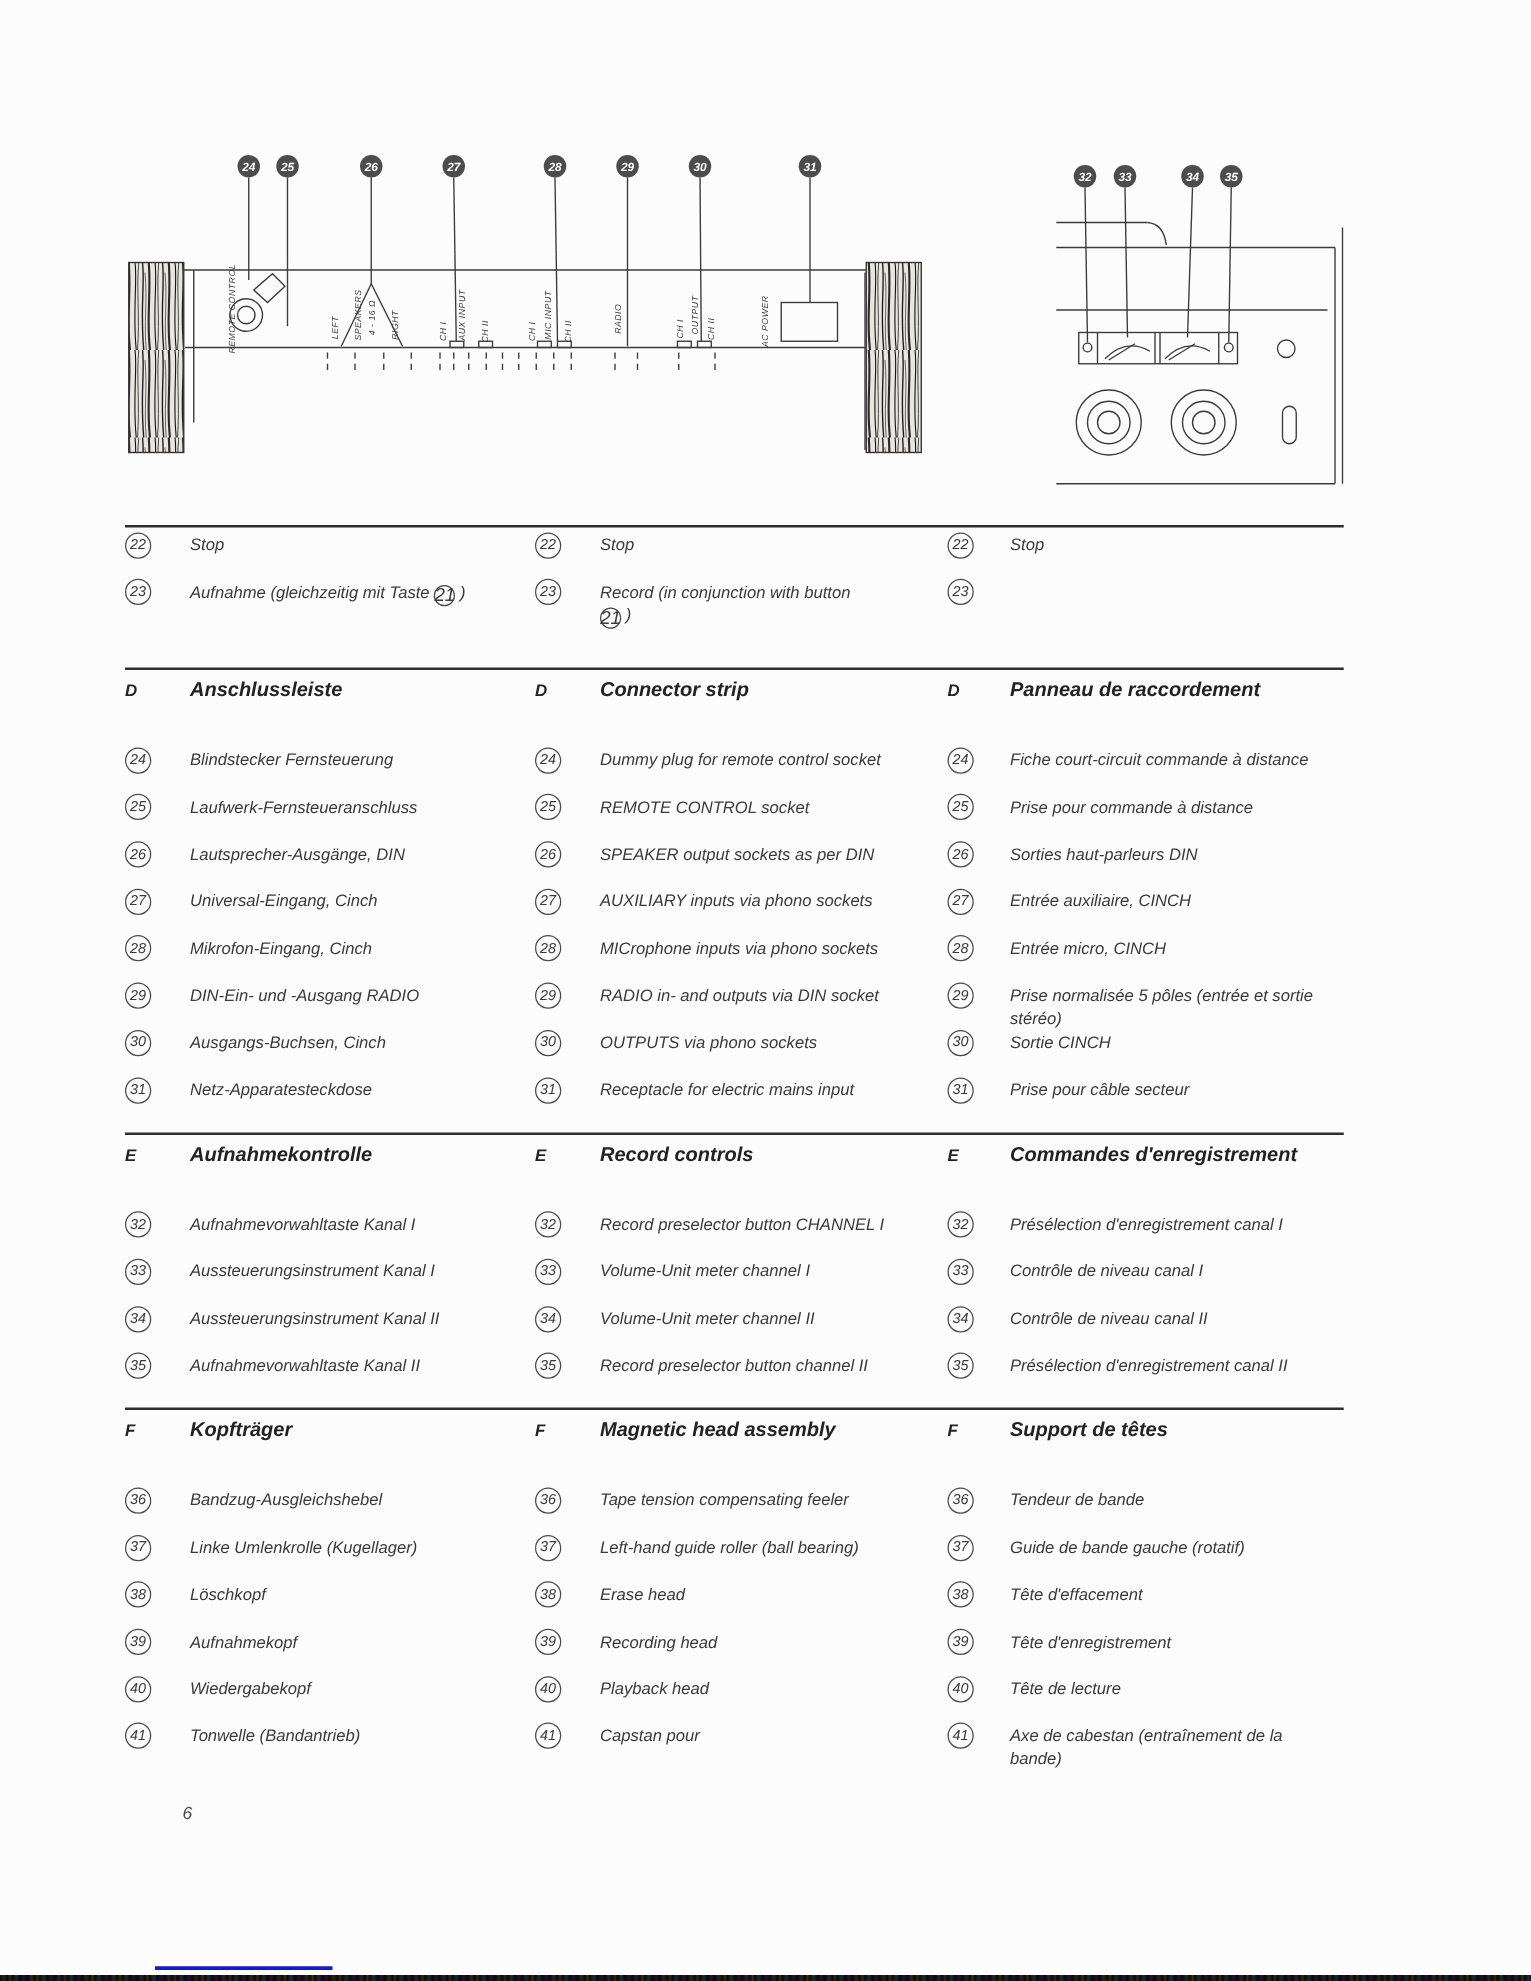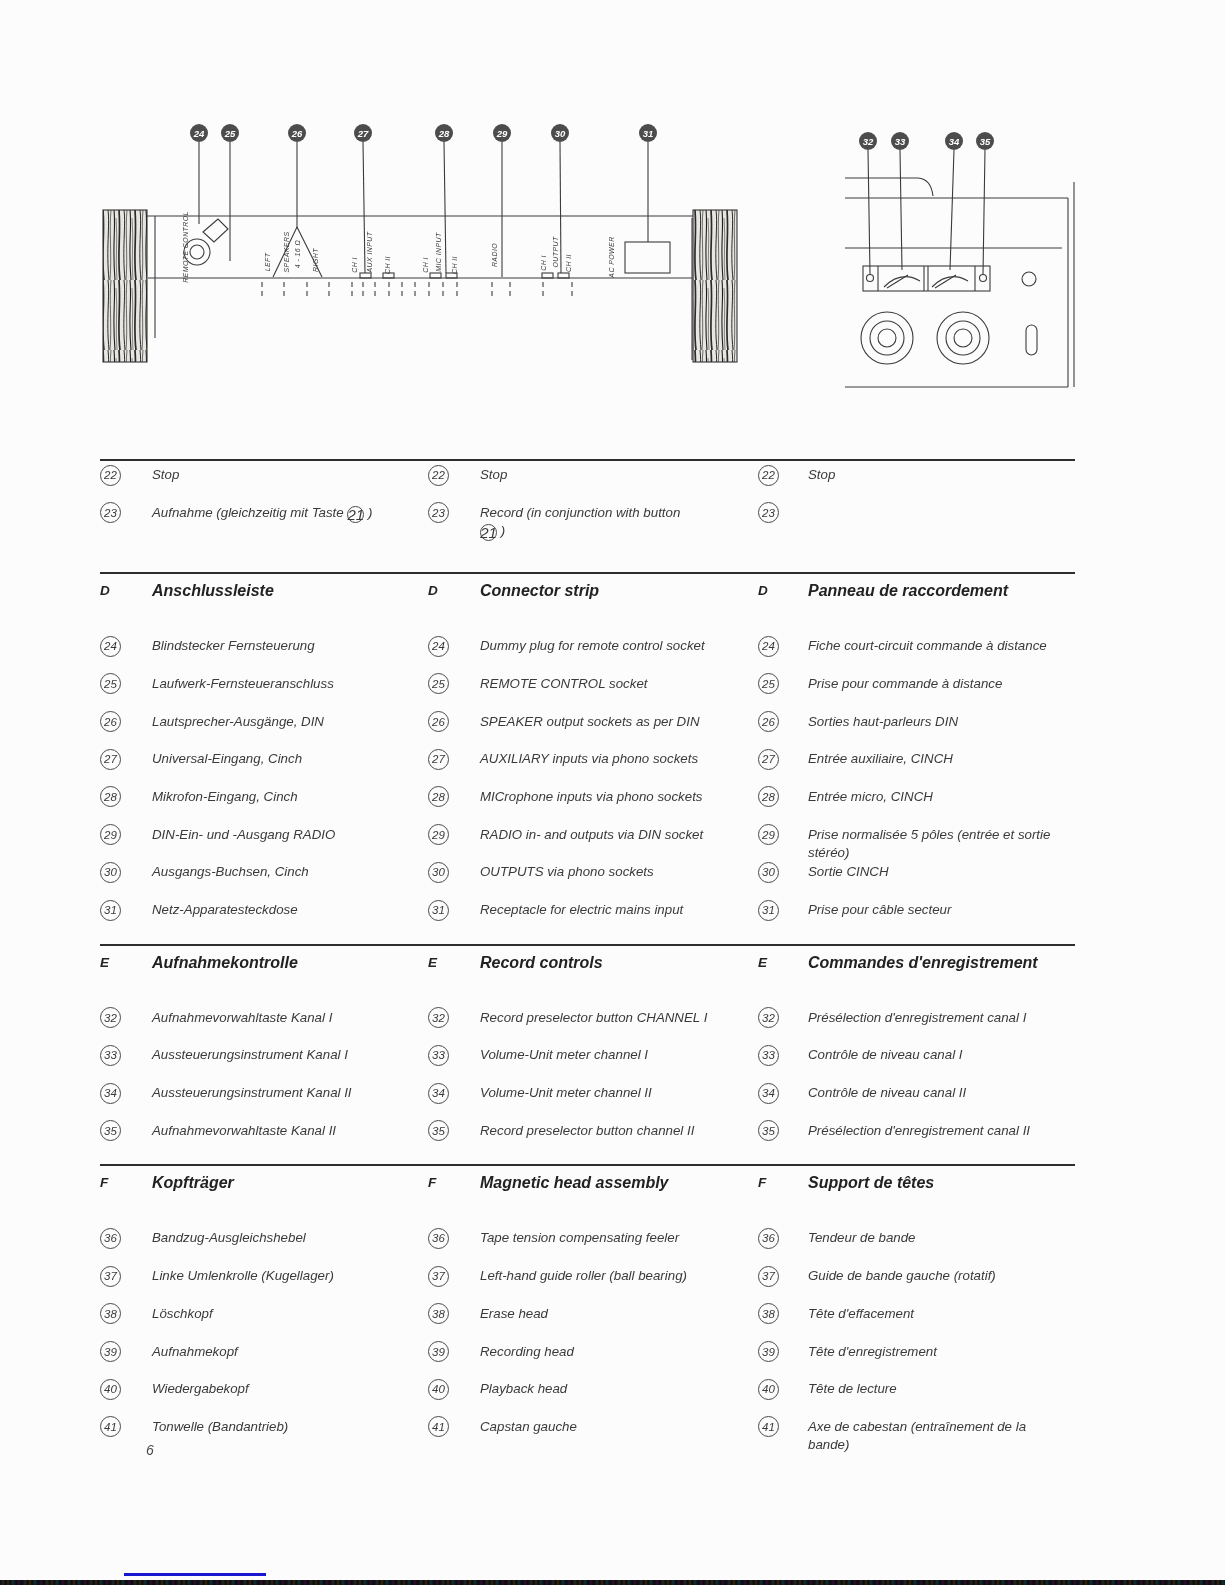--- a/index.html
+++ b/index.html
@@ -6,21 +6,21 @@
   .page{
     position:relative;width:1225px;height:1585px;margin:0 auto;
     background:#fcfcfc;overflow:hidden;
     font-family:"Liberation Sans","DejaVu Sans",sans-serif;
     color:#3a3a3a;
     font-style:italic;
   }
   
   .diagram-svg{position:absolute;left:90px;top:100px;width:1000px;height:300px;}
   
-  #table-area{position:absolute;left:100px;top:459px;width:975px;}
+  #table-area{position:absolute;left:100px;top:420px;width:975px;}
   .section{border-top:2px solid #2e2e2e;}
   .s-stop{padding:4px 0 31px 0;}
   .s-D{padding:0 0 6px 0;}
   .s-E{padding:0 0 6px 0;}
   .s-F{padding:0 0 4px 0;}
   .t-row{
     display:grid;
     grid-template-columns:52px 276px 52px 278px 50px 1fr;
     min-height:37.7px;
     align-items:start;
@@ -428,21 +428,21 @@
           <div class="txt">Wiedergabekopf</div>
           <div class="num"><span class="circ">40</span></div>
           <div class="txt">Playback head</div>
           <div class="num"><span class="circ">40</span></div>
           <div class="txt">Tête de lecture</div>
         </div>
         <div class="t-row">
           <div class="num"><span class="circ">41</span></div>
           <div class="txt">Tonwelle (Bandantrieb)</div>
           <div class="num"><span class="circ">41</span></div>
-          <div class="txt">Capstan gauche</div>
+          <div class="txt">Capstan pour</div>
           <div class="num"><span class="circ">41</span></div>
           <div class="txt">Axe de cabestan (entraînement de la<br>bande)</div>
         </div>
       </div>
     </div>
 
   <div class="page-number">6</div>
   <div class="blue-underline"></div>
   <div class="scan-noise"></div>
 </div>

